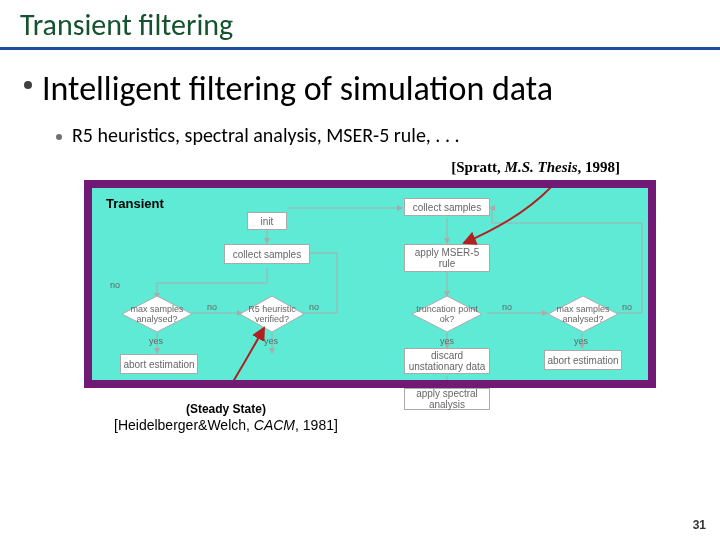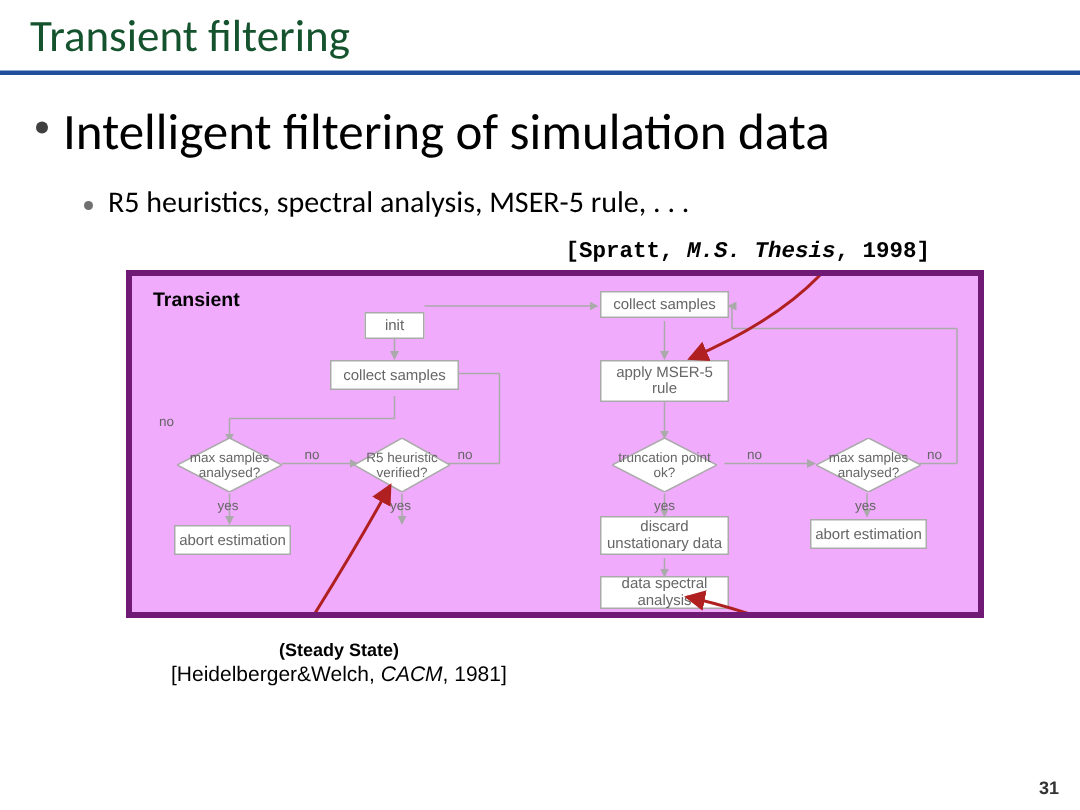--- a/index.html
+++ b/index.html
@@ -50,34 +50,34 @@
     content: "";
     position: absolute;
     left: -16px;
     top: 11px;
     width: 6px; height: 6px;
     background: #707070;
     border-radius: 50%;
   }
   .cite-top {
     text-align: right;
-    font-family: Liberation Mono, monospace;
+    font-family: Liberation Serif, serif;
     font-size: 15px;
     font-weight: 700;
     padding-right: 70px;
     margin-bottom: 4px;
   }
   .cite-top .ital { font-style: italic; }
 
   .diagram-frame {
     margin: 0 34px 0 42px;
-    border: 4px solid #701a75;
-    background: #f0abfc;
+    border: 8px solid #701a75;
+    background: #5eead4;
     padding: 6px 8px 8px 8px;
-    height: 232px;
+    height: 208px;
     position: relative;
   }
   .transient-label {
     font-family: Arial, sans-serif;
     font-size: 13px;
     font-weight: 700;
     position: absolute;
     top: 8px; left: 14px;
     color: #000;
   }
@@ -227,21 +227,21 @@
       <div class="edge-label" style="left:57px; top:148px;">yes</div>
       <div class="edge-label" style="left:172px; top:148px;">yes</div>
       <div class="edge-label" style="left:410px; top:114px;">no</div>
       <div class="edge-label" style="left:530px; top:114px;">no</div>
       <div class="edge-label" style="left:348px; top:148px;">yes</div>
       <div class="edge-label" style="left:482px; top:148px;">yes</div>
 
       <div class="node rect" style="left:28px; top:166px; width:78px; height:20px;">abort estimation</div>
       <div class="node rect" style="left:312px; top:160px; width:86px; height:26px;">discard unstationary data</div>
       <div class="node rect" style="left:452px; top:162px; width:78px; height:20px;">abort estimation</div>
-      <div class="node rect" style="left:312px; top:200px; width:86px; height:22px;">data spectral analysis</div>
+      <div class="node rect" style="left:312px; top:200px; width:86px; height:22px;">apply spectral analysis</div>
     </div>
 
     <svg class="red-arrows" width="100%" height="100%">
       <defs>
         <marker id="rah" markerWidth="7" markerHeight="7" refX="6" refY="3.5" orient="auto">
           <path d="M0,0 L7,3.5 L0,7 z" fill="#b02020"></path>
         </marker>
       </defs>
       <path d="M 460 -2 Q 430 30 372 55" stroke="#b02020" stroke-width="2" fill="none" marker-end="url(#rah)"></path>
       <path d="M 120 228 Q 150 180 172 140" stroke="#b02020" stroke-width="2" fill="none" marker-end="url(#rah)"></path>

